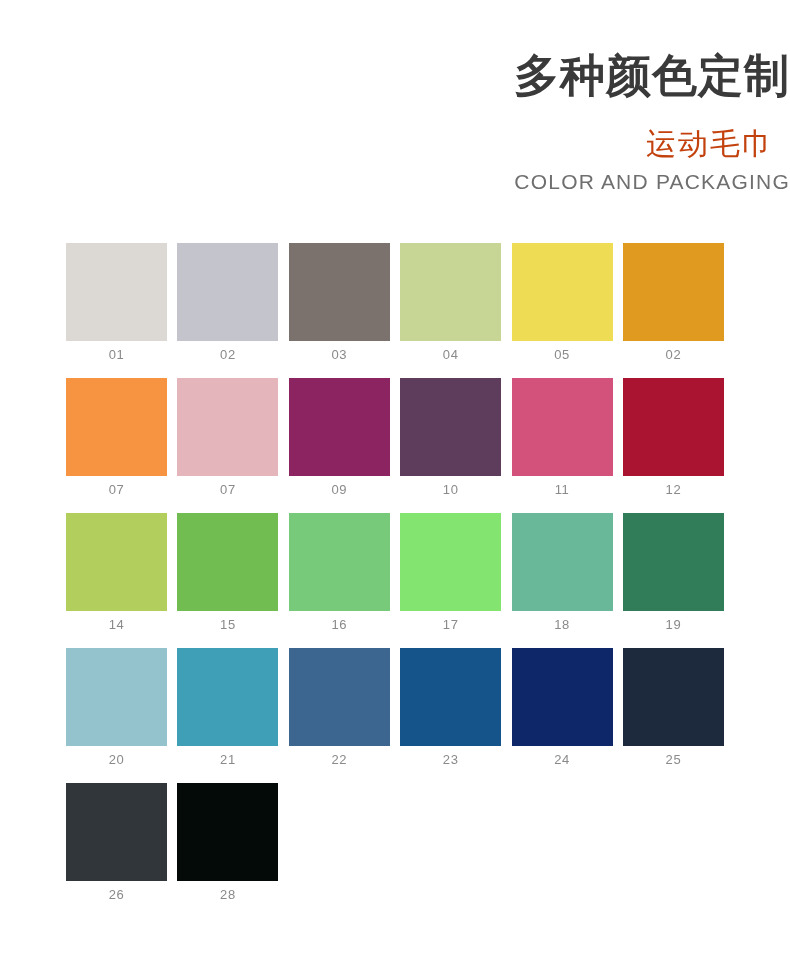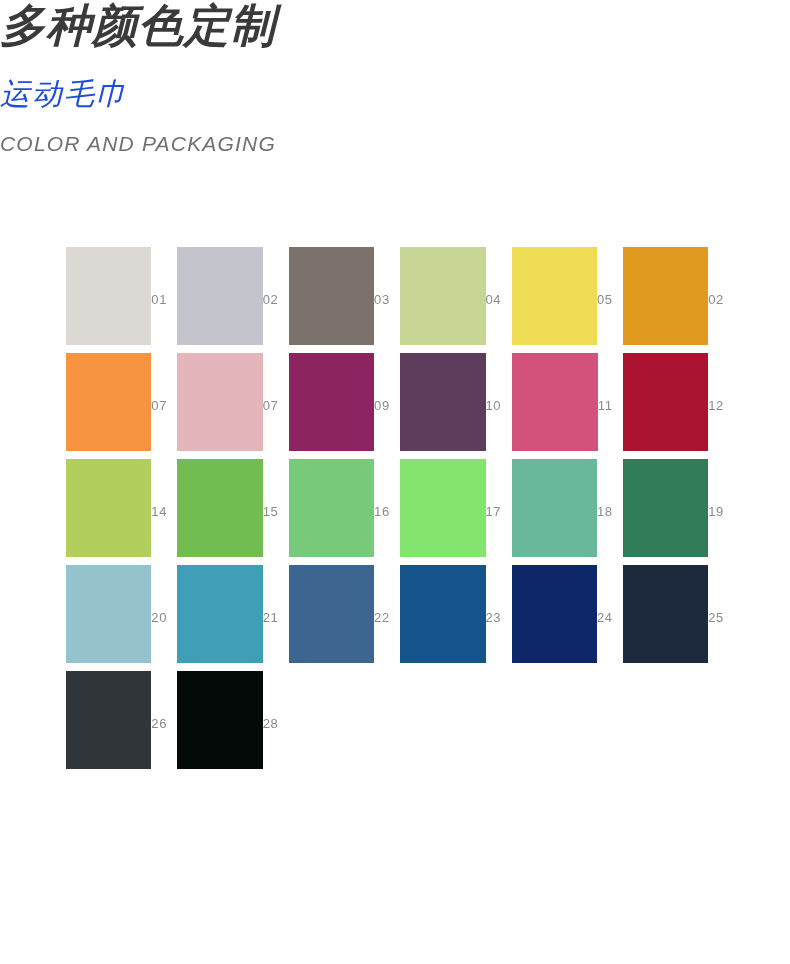--- a/index.html
+++ b/index.html
@@ -19,63 +19,64 @@
   .page {
     width: 790px;
     height: 964px;
     position: relative;
     background: #ffffff;
     box-sizing: border-box;
   }
 
   
   .heading {
-    text-align: left;
-    font-style: italic;
+    padding-top: 50px;
+    text-align: right;
   }
   .title-main {
     font-size: 45px;
     font-weight: bold;
     color: #3a3a3a;
     letter-spacing: 1px;
     line-height: 1.15;
     margin: 0;
   }
   .title-sub {
     font-size: 30px;
     font-weight: 400;
-    color: #1d4ed8;
+    color: #c2410c;
     letter-spacing: 2px;
     line-height: 1.2;
-    margin: 24px 0 0 0;
+    margin: 24px 16px 0 0;
   }
   .title-en {
     font-size: 21px;
     font-weight: 400;
     color: #6f6f6f;
     letter-spacing: 1.2px;
     line-height: 1.2;
-    margin: 19px 0 0 0;
+    margin: 7px 0 0 0;
   }
 
   
   .swatch-grid {
     position: absolute;
     left: 66px;
     top: 243px;
     width: 658px;
     display: grid;
     grid-template-columns: repeat(6, 101px);
     column-gap: 10.4px;
     row-gap: 0px;
   }
   .swatch-cell {
     width: 101px;
-    height: 106px;
+    height: 135px;
     display: flex;
+    flex-direction: column;
     align-items: center;
   }
   .swatch-chip {
     width: 101px;
     height: 98px;
     display: block;
   }
   .swatch-label {
     margin-top: 7px;
     font-size: 13px;

